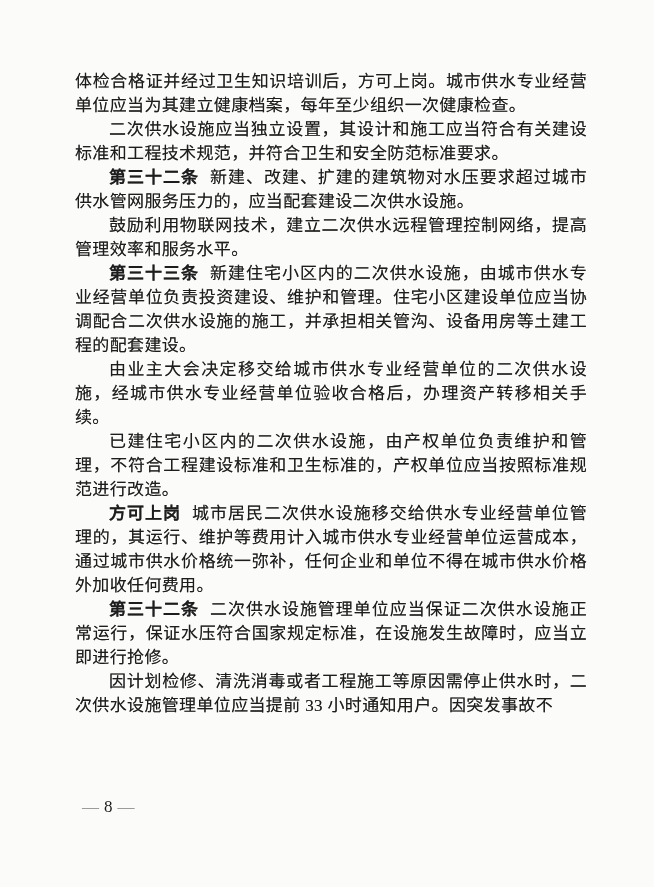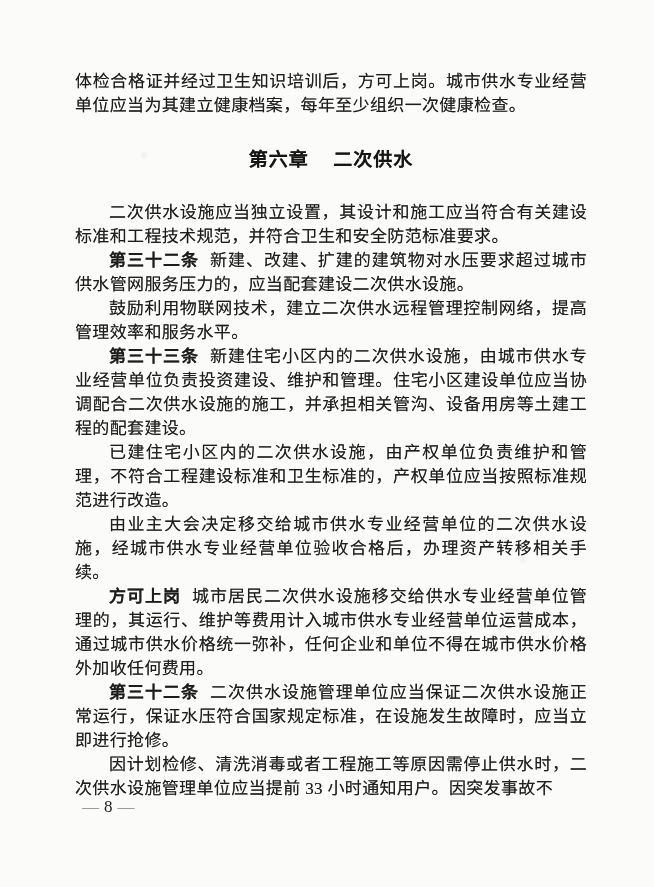--- a/index.html
+++ b/index.html
@@ -75,35 +75,32 @@
 </style>
 </head>
 <body>
 
 <div class="page">
 
   <div class="content">
 
     <p><span>体检合格证并经过卫生知识培训后，方可上岗。城市供水专业经营单位应当为其建立健康档案，每年至少组织一次健康检查。</span></p>
 
-    <div class="chapter-heading">
-      <span class="chapter-label">第六章</span><span>二次供水</span>
-    </div>
 
     <p class="indent"><span>二次供水设施应当独立设置，其设计和施工应当符合有关建设标准和工程技术规范，并符合卫生和安全防范标准要求。</span></p>
 
     <p class="indent"><span class="term">第三十二条</span><span>新建、改建、扩建的建筑物对水压要求超过城市供水管网服务压力的，应当配套建设二次供水设施。</span></p>
 
     <p class="indent"><span>鼓励利用物联网技术，建立二次供水远程管理控制网络，提高管理效率和服务水平。</span></p>
 
     <p class="indent"><span class="term">第三十三条</span><span>新建住宅小区内的二次供水设施，由城市供水专业经营单位负责投资建设、维护和管理。住宅小区建设单位应当协调配合二次供水设施的施工，并承担相关管沟、设备用房等土建工程的配套建设。</span></p>
 
+    <p class="indent"><span>由业主大会决定移交给城市供水专业经营单位的二次供水设施，经城市供水专业经营单位验收合格后，办理资产转移相关手续。</span></p>
+
     <p class="indent"><span>已建住宅小区内的二次供水设施，由产权单位负责维护和管理，不符合工程建设标准和卫生标准的，产权单位应当按照标准规范进行改造。</span></p>
-
-    <p class="indent"><span>由业主大会决定移交给城市供水专业经营单位的二次供水设施，经城市供水专业经营单位验收合格后，办理资产转移相关手续。</span></p>
 
     <p class="indent"><span class="term">方可上岗</span><span>城市居民二次供水设施移交给供水专业经营单位管理的，其运行、维护等费用计入城市供水专业经营单位运营成本，通过城市供水价格统一弥补，任何企业和单位不得在城市供水价格外加收任何费用。</span></p>
 
     <p class="indent"><span class="term">第三十二条</span><span>二次供水设施管理单位应当保证二次供水设施正常运行，保证水压符合国家规定标准，在设施发生故障时，应当立即进行抢修。</span></p>
 
     <p class="indent"><span>因计划检修、清洗消毒或者工程施工等原因需停止供水时，二次供水设施管理单位应当提前 33 小时通知用户。因突发事故不</span></p>
 
   </div>
 
   <div class="footer">

